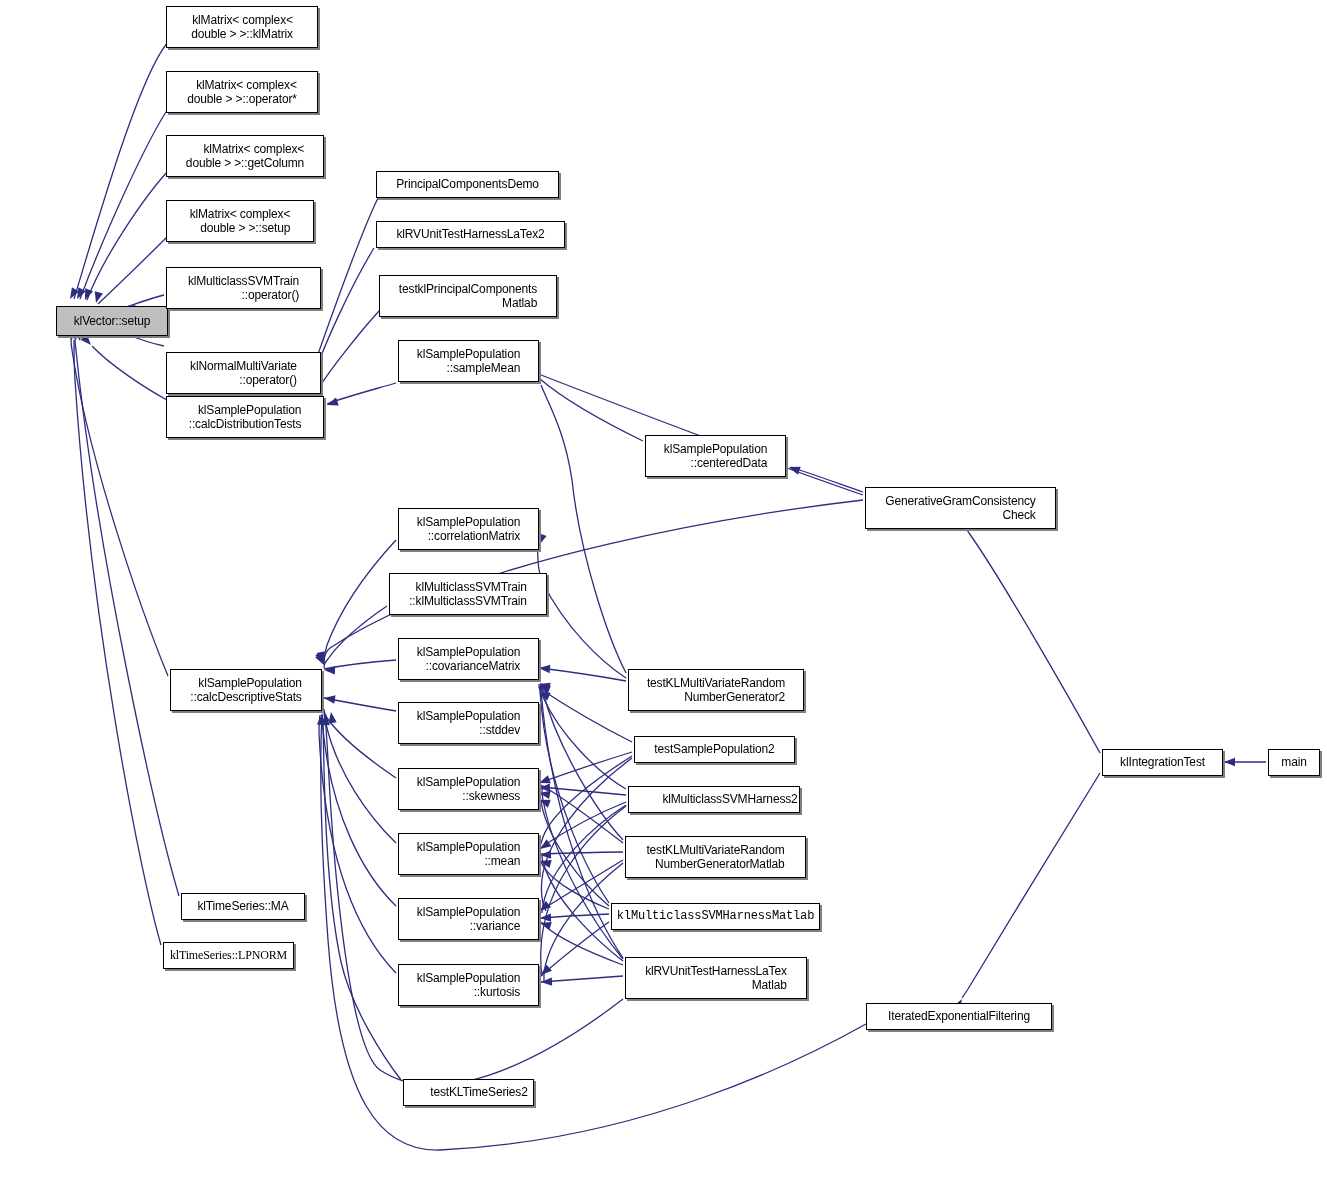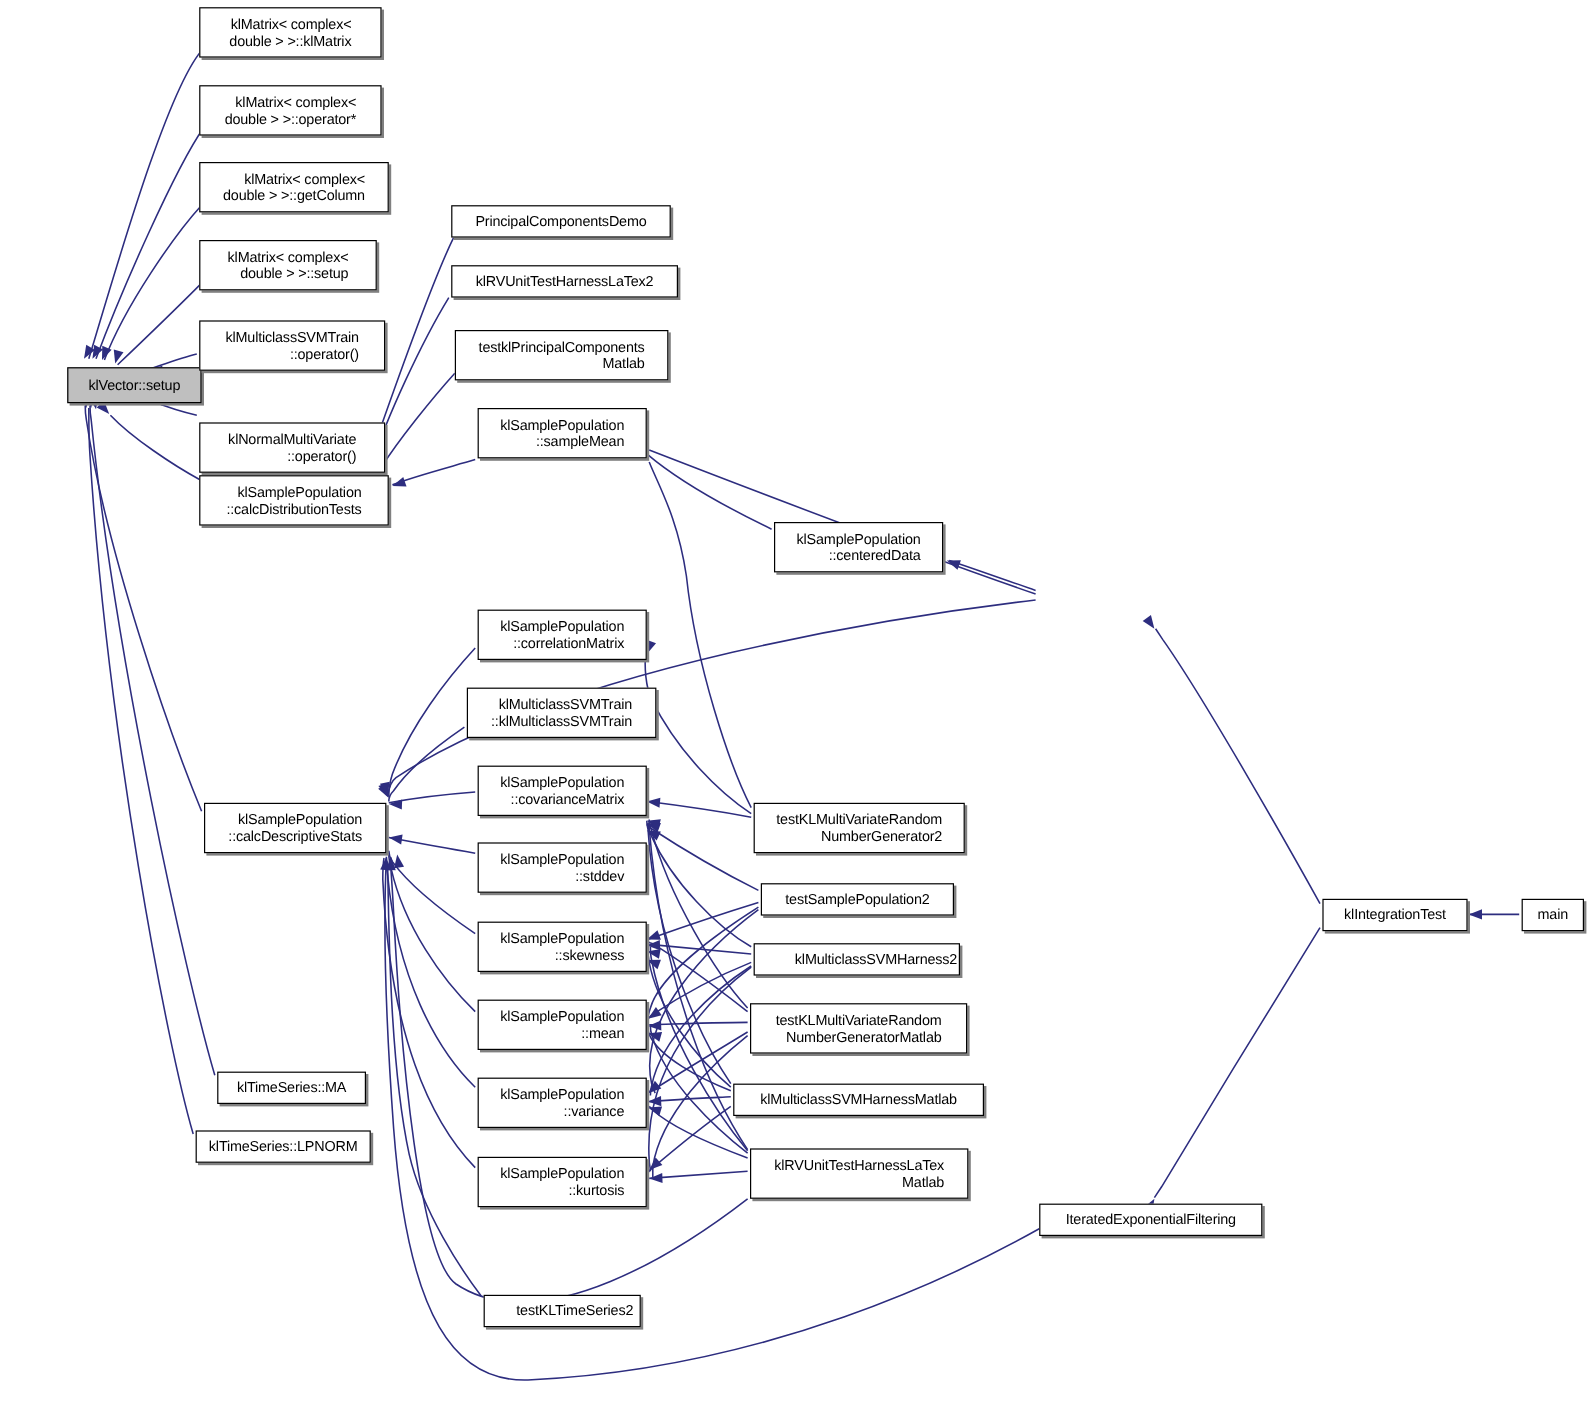--- a/index.html
+++ b/index.html
@@ -140,46 +140,48 @@
     <div class="gnode" style="left: 166px; top: 396px; width: 158px; height: 42px;">klSamplePopulation
 ::calcDistributionTests</div>
     <div class="gnode" style="left: 376px; top: 171px; width: 183px; height: 27px;">PrincipalComponentsDemo</div>
     <div class="gnode" style="left: 376px; top: 221px; width: 189px; height: 27px;">klRVUnitTestHarnessLaTex2</div>
     <div class="gnode" style="left: 379px; top: 275px; width: 178px; height: 42px;">testklPrincipalComponents
 Matlab</div>
     <div class="gnode" style="left: 398px; top: 340px; width: 141px; height: 42px;">klSamplePopulation
 ::sampleMean</div>
     <div class="gnode" style="left: 645px; top: 435px; width: 141px; height: 42px;">klSamplePopulation
 ::centeredData</div>
+    <div class="gnode" style="left: 865px; top: 487px; width: 191px; height: 42px;">GenerativeGramConsistency
+Check</div>
     <div class="gnode" style="left: 398px; top: 508px; width: 141px; height: 42px;">klSamplePopulation
 ::correlationMatrix</div>
     <div class="gnode" style="left: 389px; top: 573px; width: 158px; height: 42px;">klMulticlassSVMTrain
 ::klMulticlassSVMTrain</div>
     <div class="gnode" style="left: 398px; top: 638px; width: 141px; height: 42px;">klSamplePopulation
 ::covarianceMatrix</div>
     <div class="gnode" style="left: 398px; top: 702px; width: 141px; height: 42px;">klSamplePopulation
 ::stddev</div>
     <div class="gnode" style="left: 398px; top: 768px; width: 141px; height: 42px;">klSamplePopulation
 ::skewness</div>
     <div class="gnode" style="left: 398px; top: 833px; width: 141px; height: 42px;">klSamplePopulation
 ::mean</div>
     <div class="gnode" style="left: 398px; top: 898px; width: 141px; height: 42px;">klSamplePopulation
 ::variance</div>
     <div class="gnode" style="left: 398px; top: 964px; width: 141px; height: 42px;">klSamplePopulation
 ::kurtosis</div>
     <div class="gnode" style="left: 170px; top: 669px; width: 152px; height: 42px;">klSamplePopulation
 ::calcDescriptiveStats</div>
     <div class="gnode" style="left: 181px; top: 893px; width: 124px; height: 27px;">klTimeSeries::MA</div>
-    <div class="gnode" style="left: 163px; top: 942px; width: 146px; height: 27px;">klTimeSeries::LPNORM</div>
+    <div class="gnode" style="left: 163px; top: 942px; width: 131px; height: 27px; font-family: Liberation Serif, serif;">klTimeSeries::LPNORM</div>
     <div class="gnode" style="left: 628px; top: 669px; width: 176px; height: 42px;">testKLMultiVariateRandom
 NumberGenerator2</div>
     <div class="gnode" style="left: 634px; top: 736px; width: 161px; height: 27px;">testSamplePopulation2</div>
     <div class="gnode" style="left: 628px; top: 786px; width: 172px; height: 27px; padding-left: 35px;">klMulticlassSVMHarness2</div>
     <div class="gnode" style="left: 625px; top: 836px; width: 181px; height: 42px;">testKLMultiVariateRandom
 NumberGeneratorMatlab</div>
-    <div class="gnode" style="left: 611px; top: 903px; width: 209px; height: 27px;">klMulticlassSVMHarnessMatlab</div>
+    <div class="gnode" style="left: 611px; top: 903px; width: 209px; height: 27px; font-family: Liberation Mono, monospace;">klMulticlassSVMHarnessMatlab</div>
     <div class="gnode" style="left: 625px; top: 957px; width: 182px; height: 42px;">klRVUnitTestHarnessLaTex
 Matlab</div>
     <div class="gnode" style="left: 866px; top: 1003px; width: 186px; height: 27px;">IteratedExponentialFiltering</div>
     <div class="gnode" style="left: 1102px; top: 749px; width: 121px; height: 27px;">klIntegrationTest</div>
     <div class="gnode" style="left: 1268px; top: 749px; width: 52px; height: 27px;">main</div>
     <div class="gnode" style="left: 403px; top: 1079px; width: 131px; height: 27px; padding-left: 24px;">testKLTimeSeries2</div>
   </div>
 
 </body></html>

